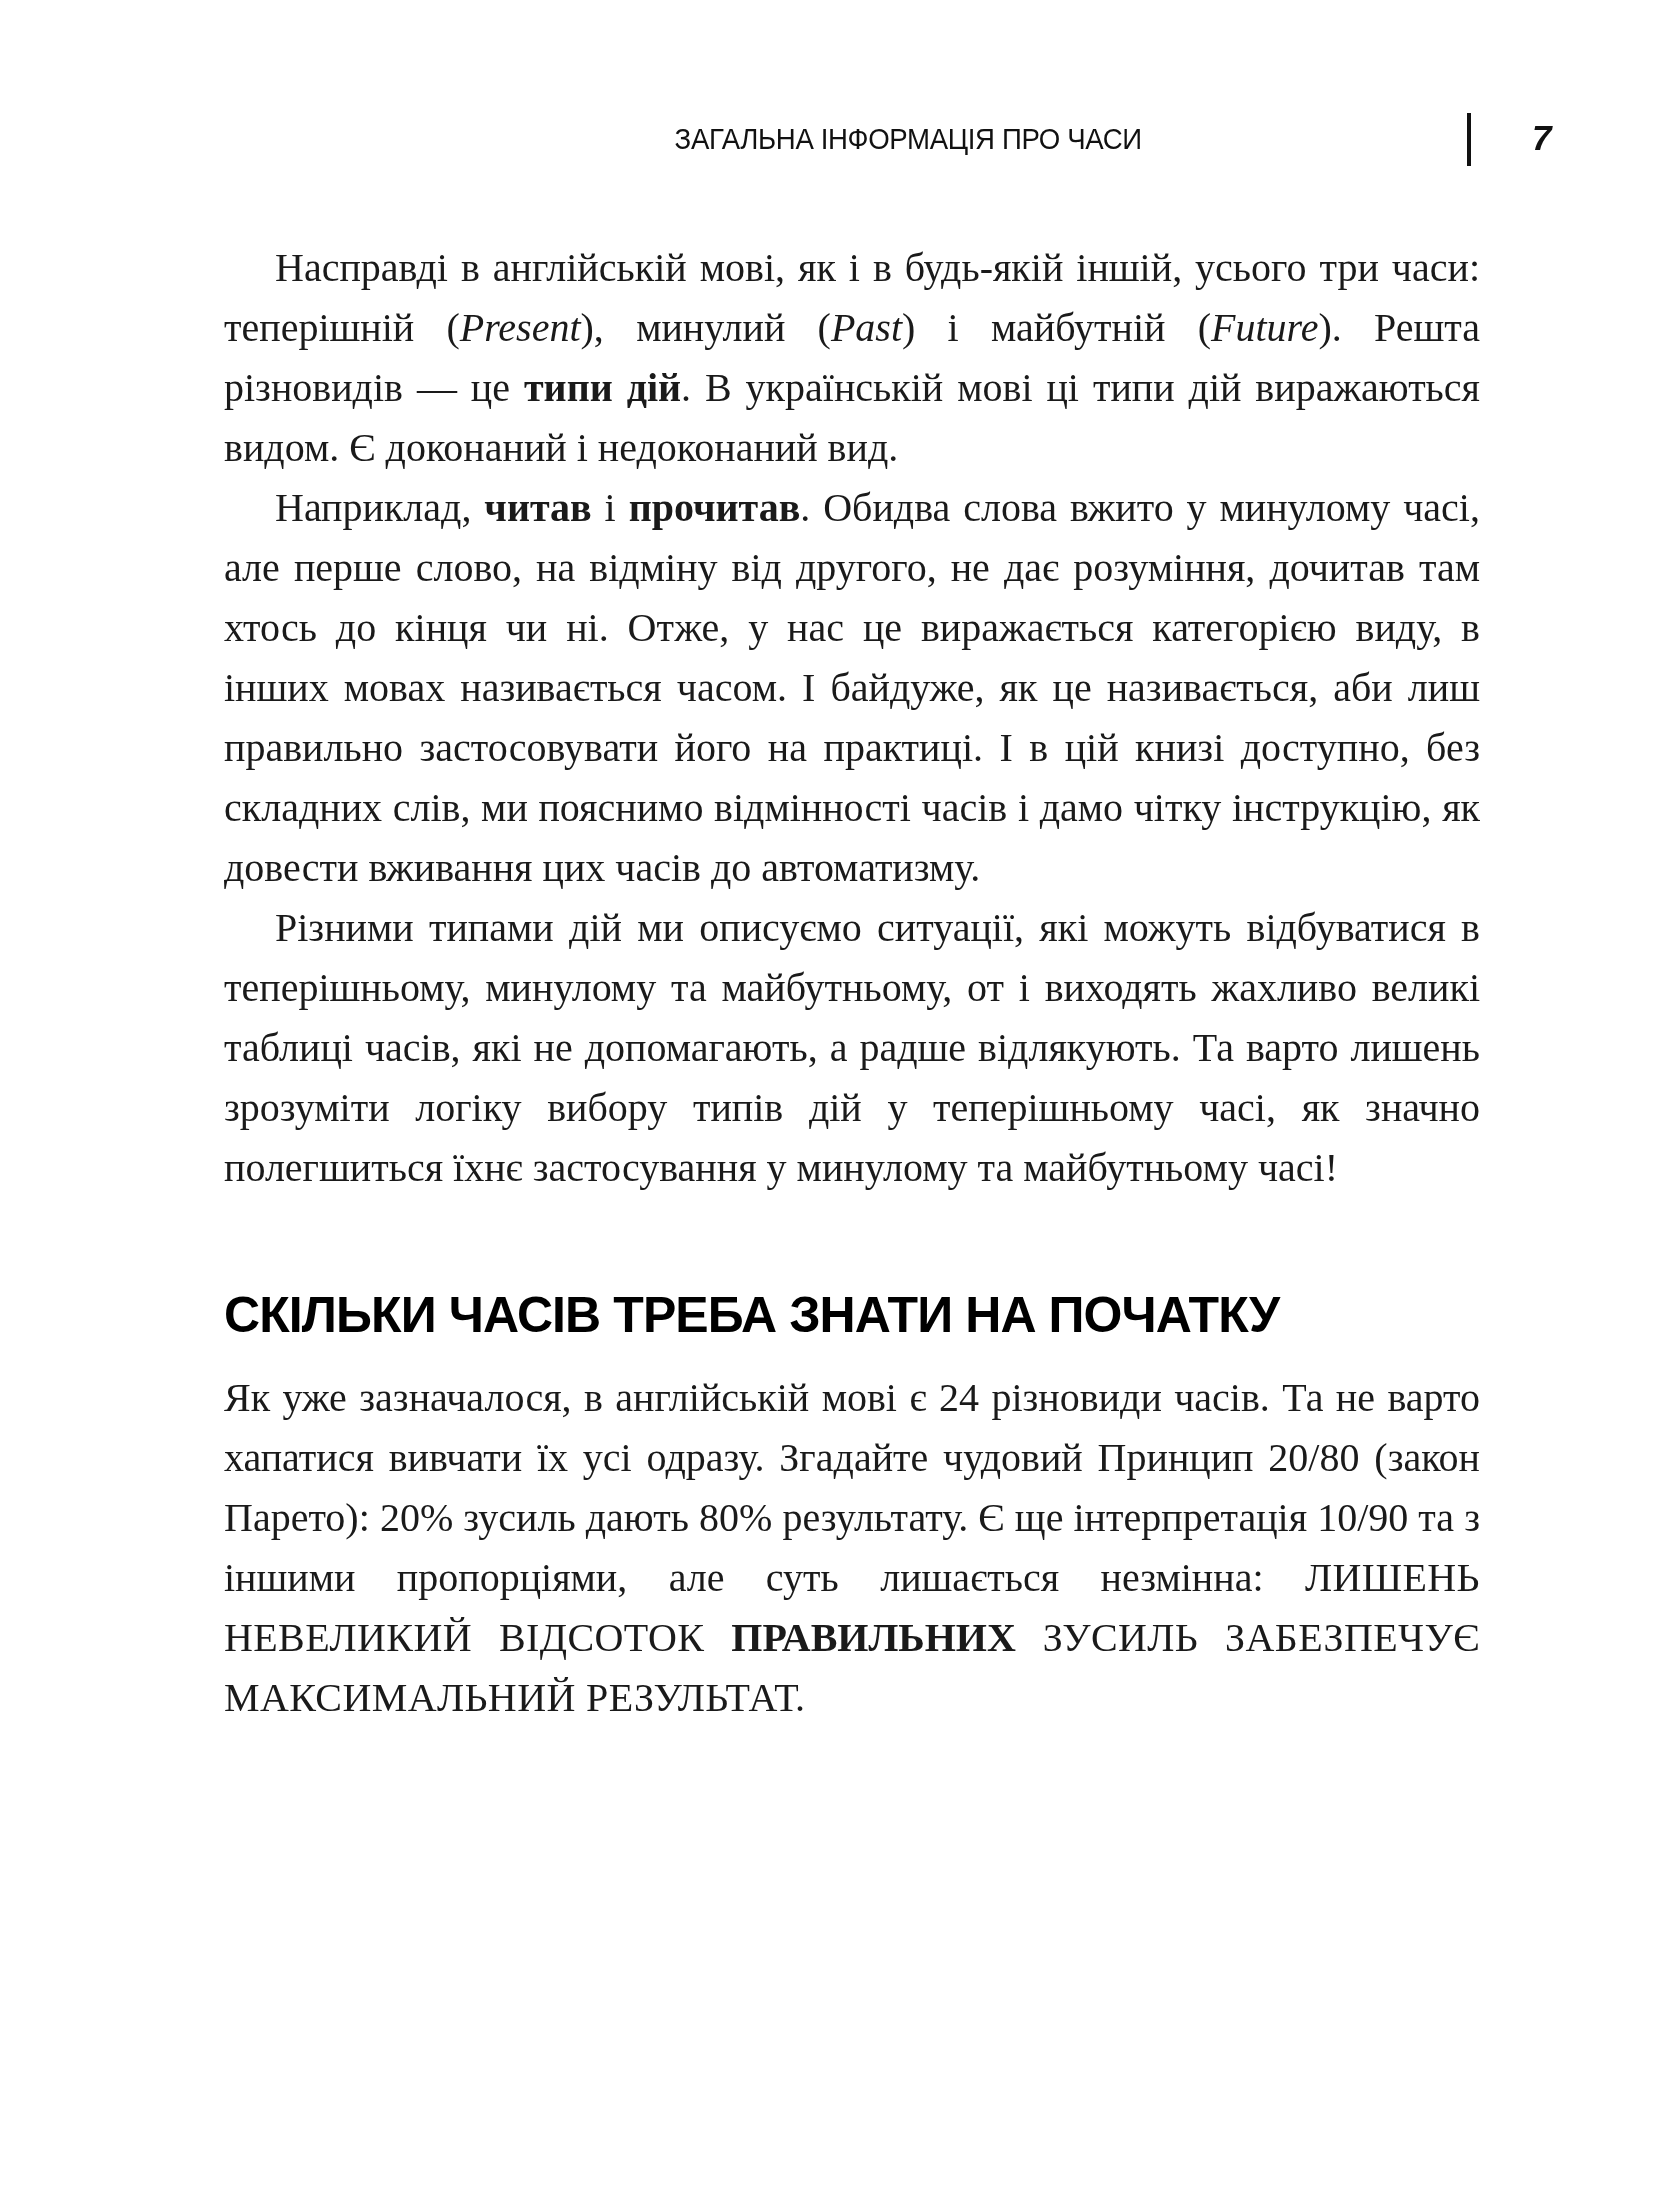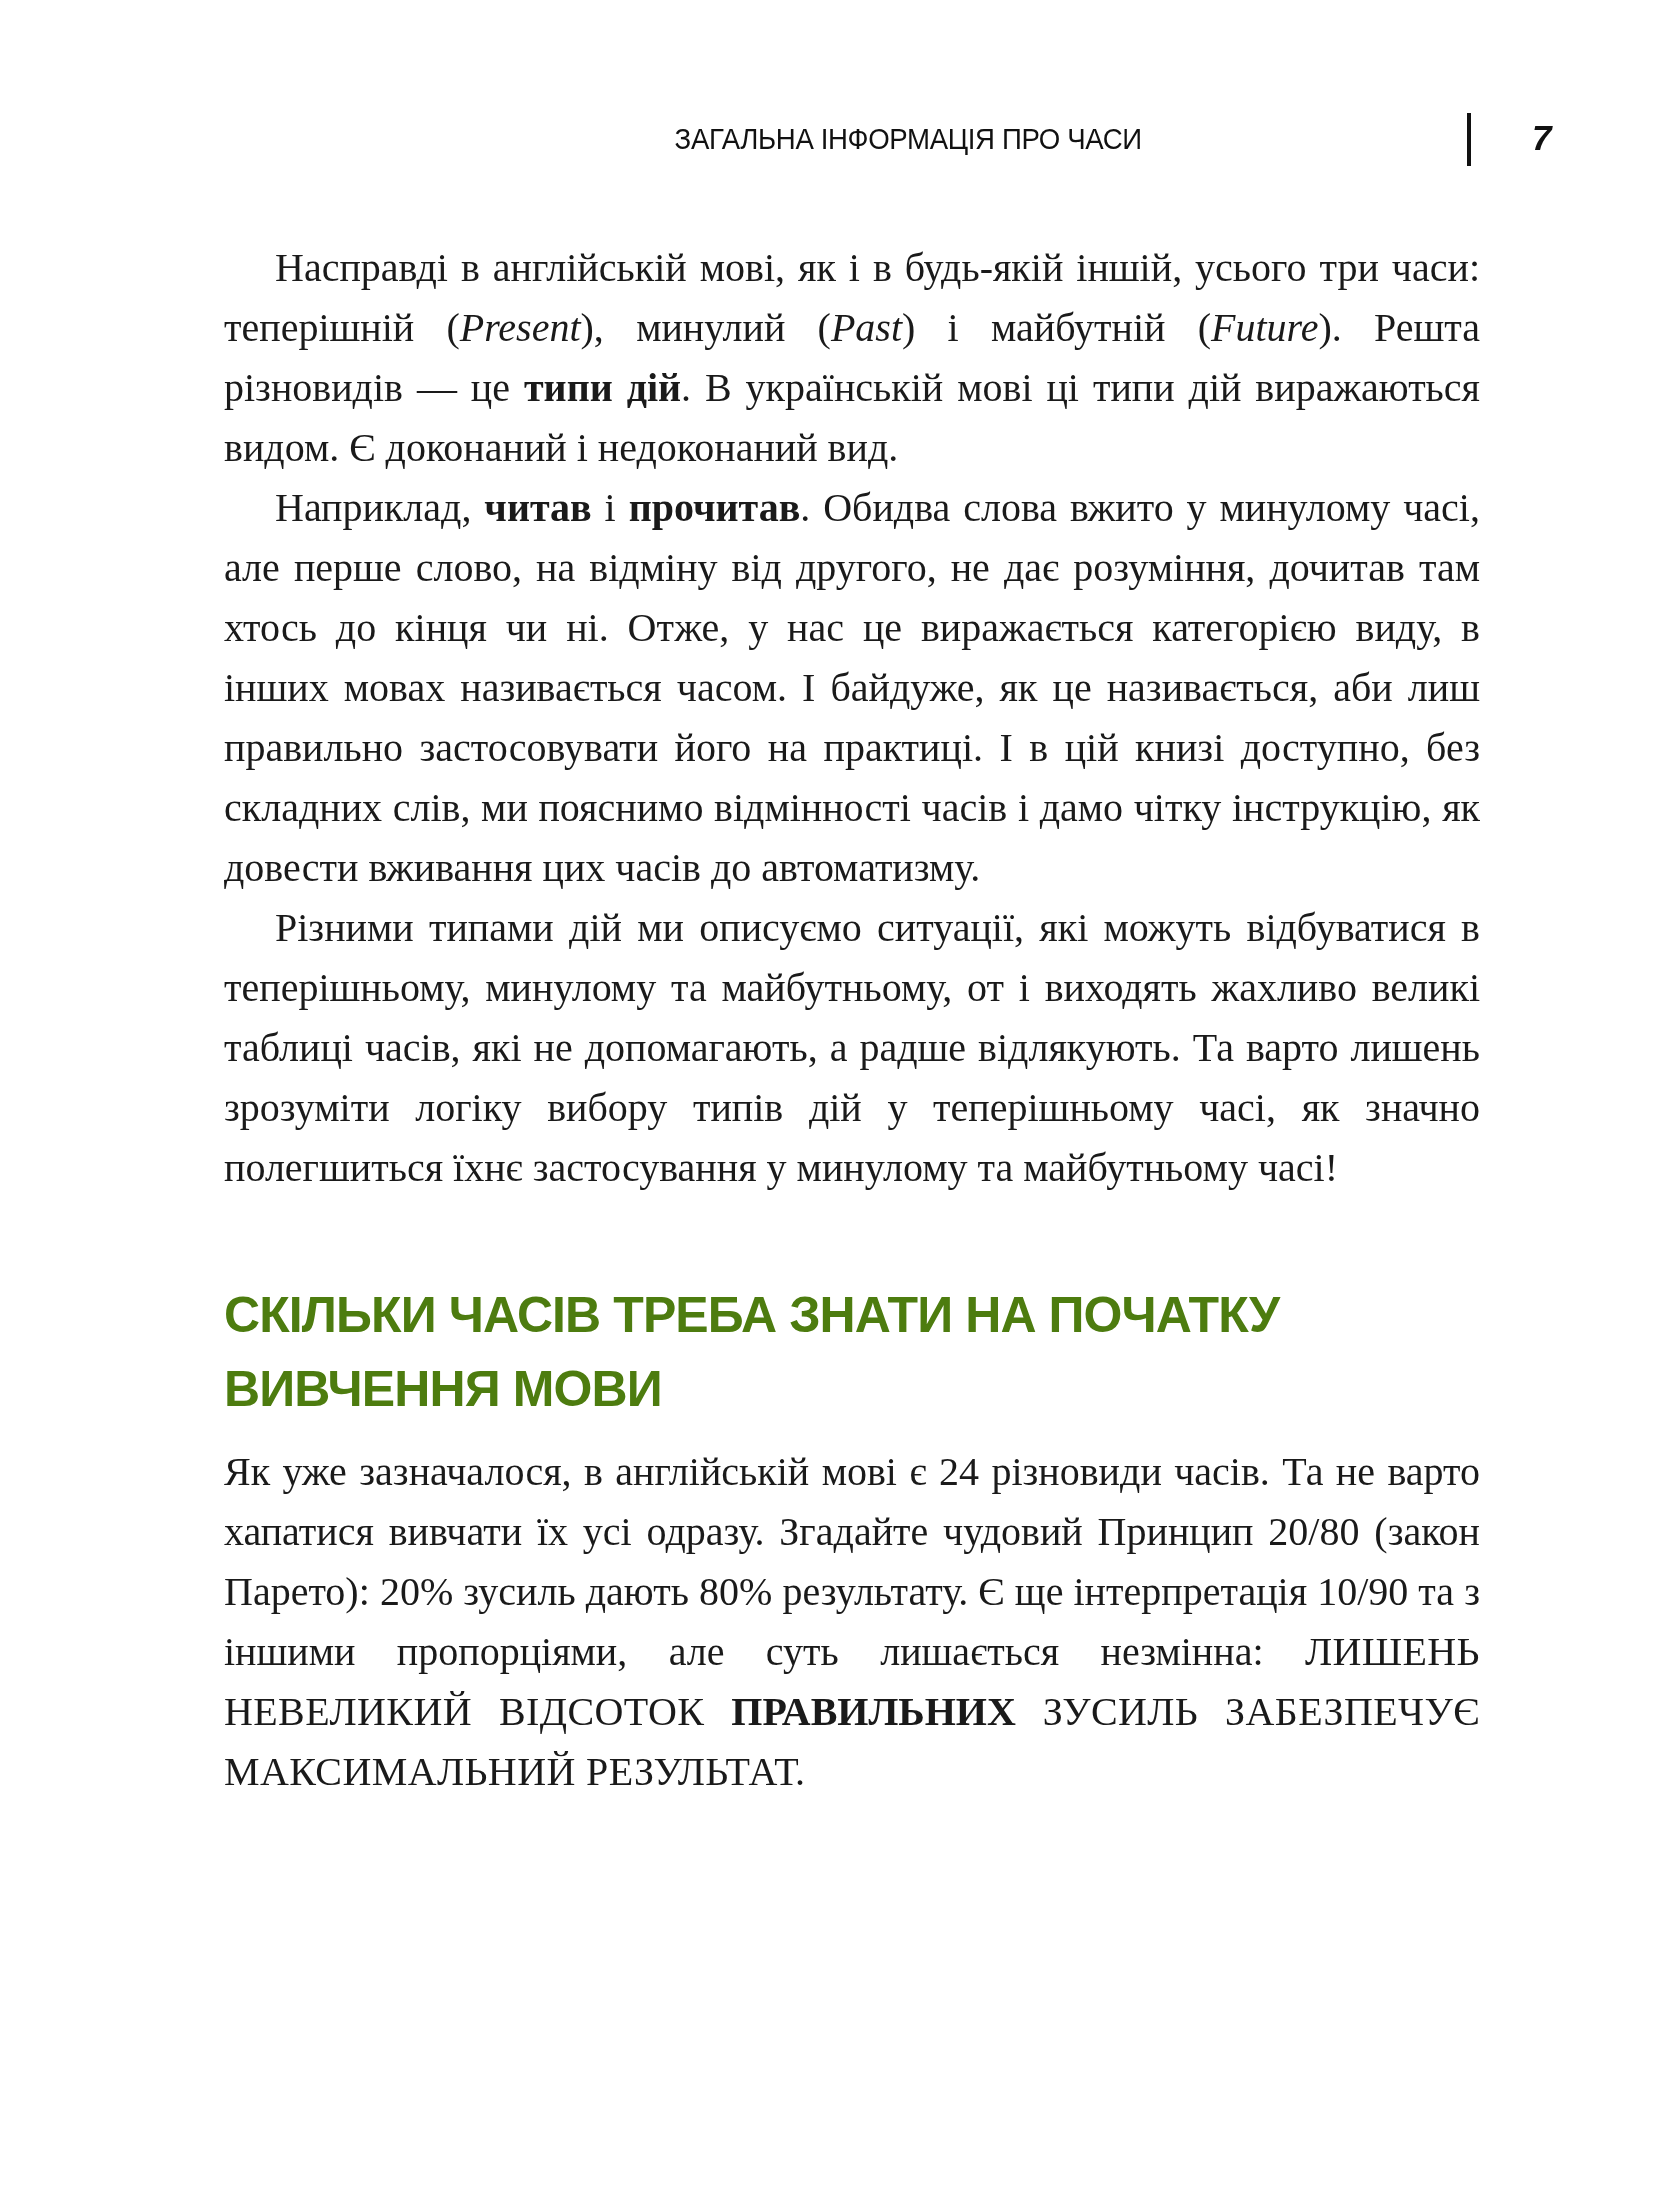--- a/index.html
+++ b/index.html
@@ -24,21 +24,21 @@
     position: absolute; left: 224px; top: 238px; width: 1256px;
     font-family: "Liberation Serif", serif; font-size: 40px; line-height: 60px;
     color: #1a1a1a; text-align: justify;
   }
   .content p { margin: 0; }
   .indent { text-indent: 51px; }
   .content b { font-weight: bold; }
   .content i { font-style: italic; }
   .section-heading {
     font-family: "Liberation Sans", sans-serif; font-weight: bold; font-size: 50px;
-    line-height: 74px; color: #4d7c0f; margin: 80px 0 16px 0 !important; text-align: left;
+    line-height: 74px; color: #000000; margin: 80px 0 16px 0 !important; text-align: left;
     letter-spacing: -0.9px;
   }
   .caps { letter-spacing: 0.4px; }
 </style>
 </head>
 <body>
 
 <div class="running-head">
   <span class="running-title">ЗАГАЛЬНА ІНФОРМАЦІЯ ПРО ЧАСИ</span>
   <span class="head-rule"></span>
@@ -51,20 +51,19 @@
   </p>
   <p class="indent">
     <span>Наприклад, </span><b>читав</b><span> і </span><b>прочитав</b><span>. Обидва слова вжито у минулому часі, але перше слово, на відміну від другого, не дає розуміння, дочитав там хтось до кінця чи ні. Отже, у нас це виражається категорією виду, в інших мовах називається часом. І байдуже, як це називається, аби лиш правильно застосовувати його на практиці. І в цій книзі доступно, без складних слів, ми пояснимо відмінності часів і дамо чітку інструкцію, як довести вживання цих часів до автоматизму.</span>
   </p>
   <p class="indent">
     <span>Різними типами дій ми описуємо ситуації, які можуть відбуватися в теперішньому, минулому та майбутньому, от і виходять жахливо великі таблиці часів, які не допомагають, а радше відлякують. Та варто лишень зрозуміти логіку вибору типів дій у теперішньому часі, як значно полегшиться їхнє застосування у минулому та майбутньому часі!</span>
   </p>
 
   <h2 class="section-heading">
     <span>СКІЛЬКИ ЧАСІВ ТРЕБА ЗНАТИ НА ПОЧАТКУ</span><br>
-    <span>ВИВЧЕННЯ МОВИ</span>
   </h2>
 
   <p>
     <span>Як уже зазначалося, в англійській мові є 24 різновиди часів. Та не варто хапатися вивчати їх усі одразу. Згадайте чудовий Принцип 20/80 (закон Парето): 20% зусиль дають 80% результату. Є ще інтерпретація 10/90 та з іншими пропорціями, але суть лишається незмінна: </span><span class="caps">ЛИШЕНЬ НЕВЕЛИКИЙ ВІДСОТОК </span><b>ПРАВИЛЬНИХ</b><span class="caps"> ЗУСИЛЬ ЗАБЕЗПЕЧУЄ МАКСИМАЛЬНИЙ РЕЗУЛЬТАТ.</span>
   </p>
 </div>
 
 
 </body></html>

